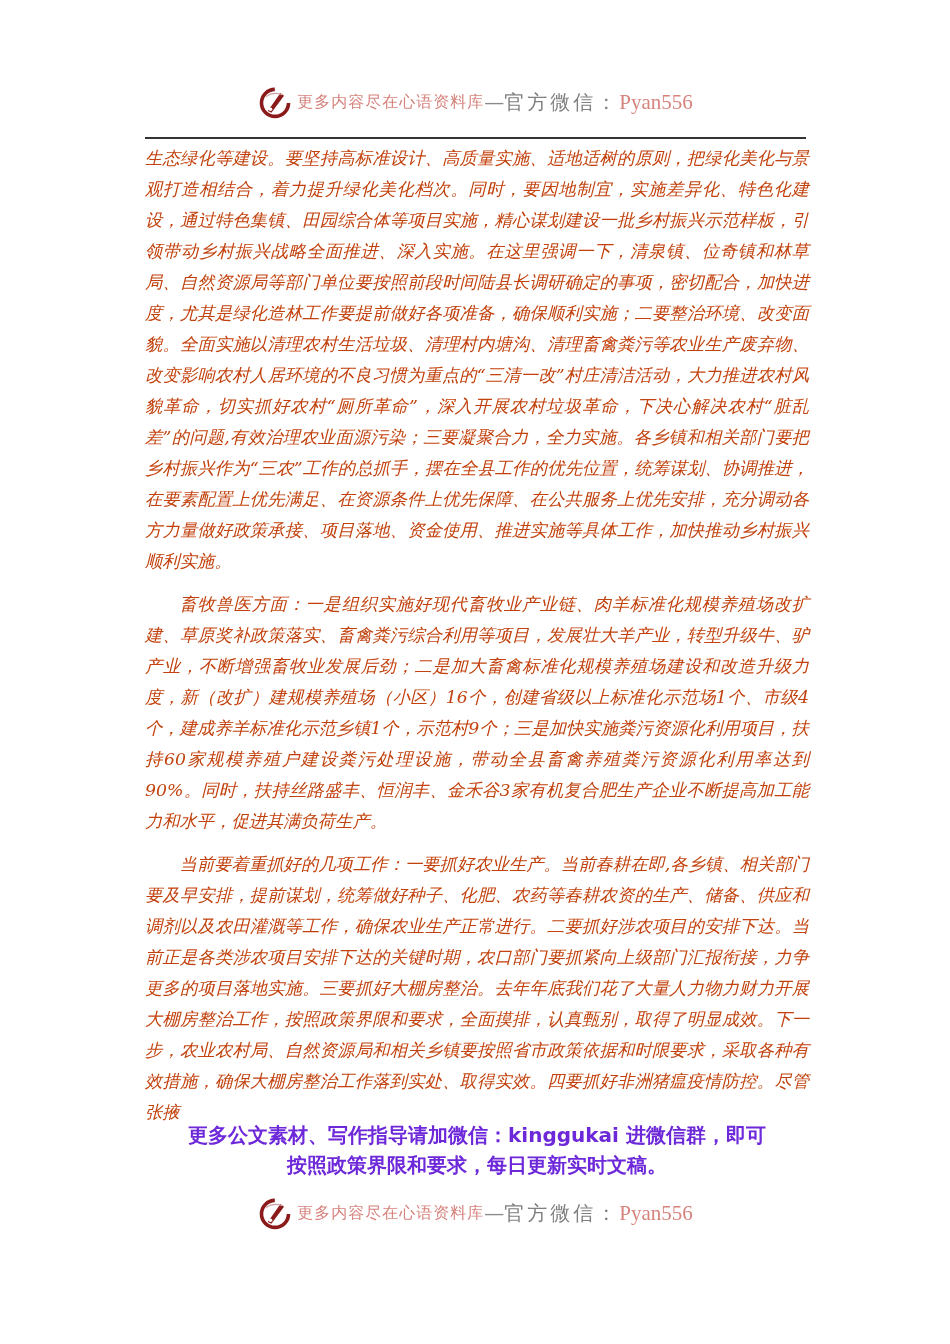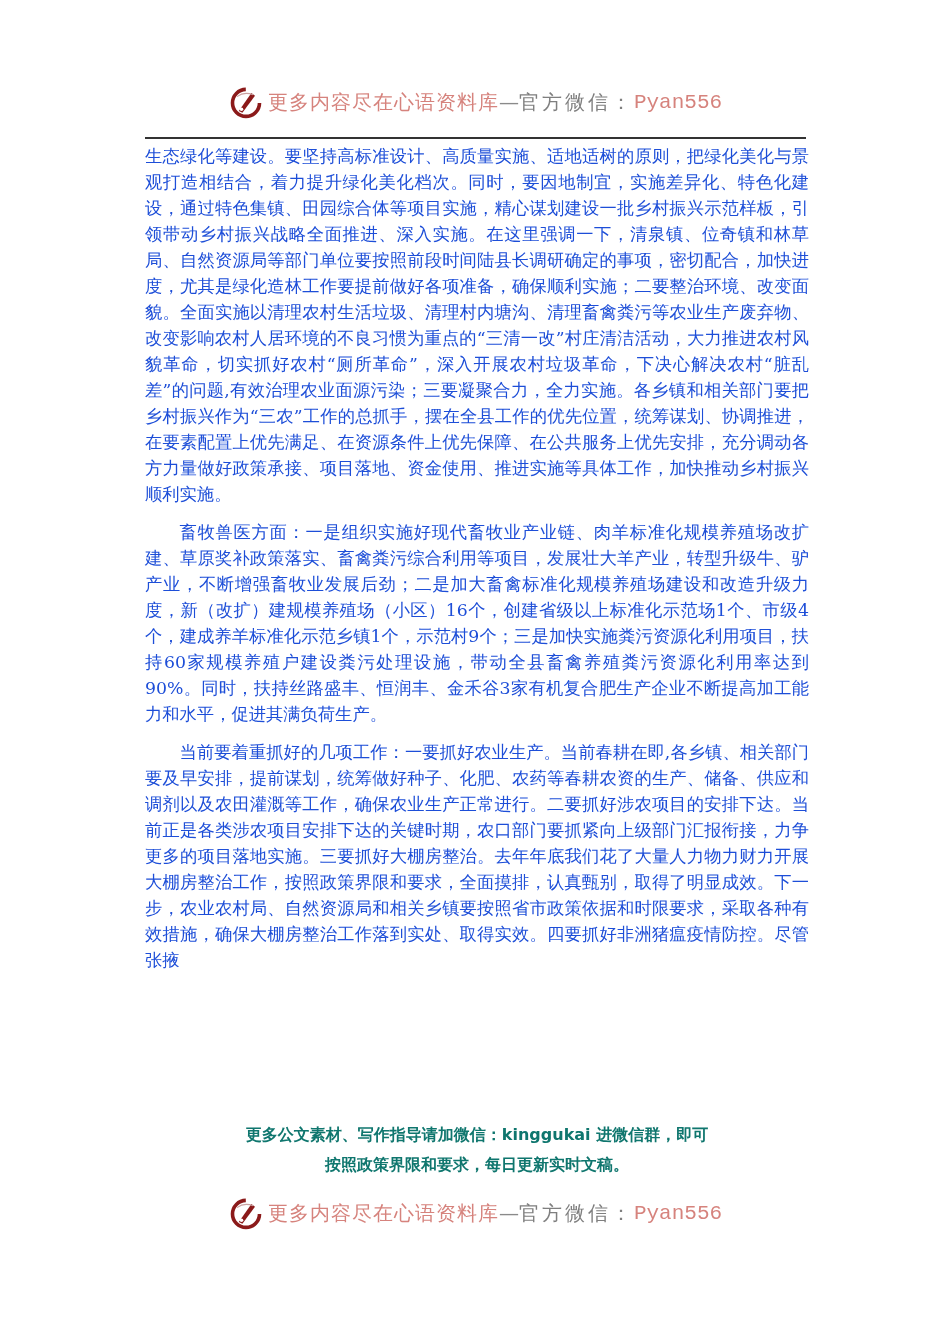--- a/index.html
+++ b/index.html
@@ -3,32 +3,32 @@
 <meta charset="utf-8">
 <style>
   html, body { margin: 0; padding: 0; background: #ffffff; }
   body { width: 950px; height: 1344px; position: relative; overflow: hidden;
          font-family: "DejaVu Serif", "Liberation Serif", serif; color: #222; }
   .banner { position: absolute; left: 0; width: 950px; height: 40px;
             display: flex; align-items: center; justify-content: center; }
   .banner.top { top: 82px; }
   .banner.bottom { top: 1193px; }
   .logo { width: 36px; height: 36px; margin-right: 4px; }
-  .brand { font-family: "DejaVu Serif", serif; font-size: 20px; color: #d6837d; letter-spacing: 1px; text-align: right; }
+  .brand { font-family: "DejaVu Serif", serif; font-size: 16px; color: #d6837d; letter-spacing: 1px; text-align: right; }
   .dash { font-size: 20px; color: #8a8a8a; }
   .official { font-family: "DejaVu Serif", serif; font-size: 20px; color: #7f7f7f; letter-spacing: 3px; }
-  .wechat-id { font-family: Liberation Mono, monospace; font-size: 21px; color: #d6837d; }
+  .wechat-id { font-family: Liberation Serif, serif; font-size: 21px; color: #d6837d; }
   .rule { position: absolute; top: 137px; left: 145px; width: 661px; height: 2px; background: #333; }
   .content { position: absolute; top: 143px; left: 145px; width: 664px; }
-  .para { margin: 0; font-size: 17.3px; line-height: 26px; text-align: justify;
-          text-justify: inter-character; color: #1d4ed8; }
+  .para { margin: 0; font-size: 17.3px; line-height: 31px; text-align: justify;
+          text-justify: inter-character; color: #c2410c; font-style: italic; }
   .para.indent { text-indent: 2em; margin-top: 12px; }
   .promo { position: absolute; top: 1120px; left: 145px; width: 664px; text-align: center;
            font-family: "DejaVu Sans", "Liberation Sans", sans-serif; font-weight: bold;
-           font-size: 16px; line-height: 30px; color: #0f766e; }
+           font-size: 20px; line-height: 30px; color: #6d28d9; }
 </style>
 </head>
 <body>
 
 <div class="banner top">
   <svg class="logo" viewBox="0 0 40 40">
     <circle cx="20" cy="21" r="15" fill="none" stroke="#8b1a1a" stroke-width="4" stroke-dasharray="70 25"></circle>
     <path d="M12 30 L26 10 L30 13 L16 32 Z" fill="#8b1a1a"></path>
     <path d="M10 14 Q18 8 28 12" fill="none" stroke="#c9a0a0" stroke-width="1.2"></path>
     <circle cx="15" cy="28" r="2" fill="#fff"></circle>

